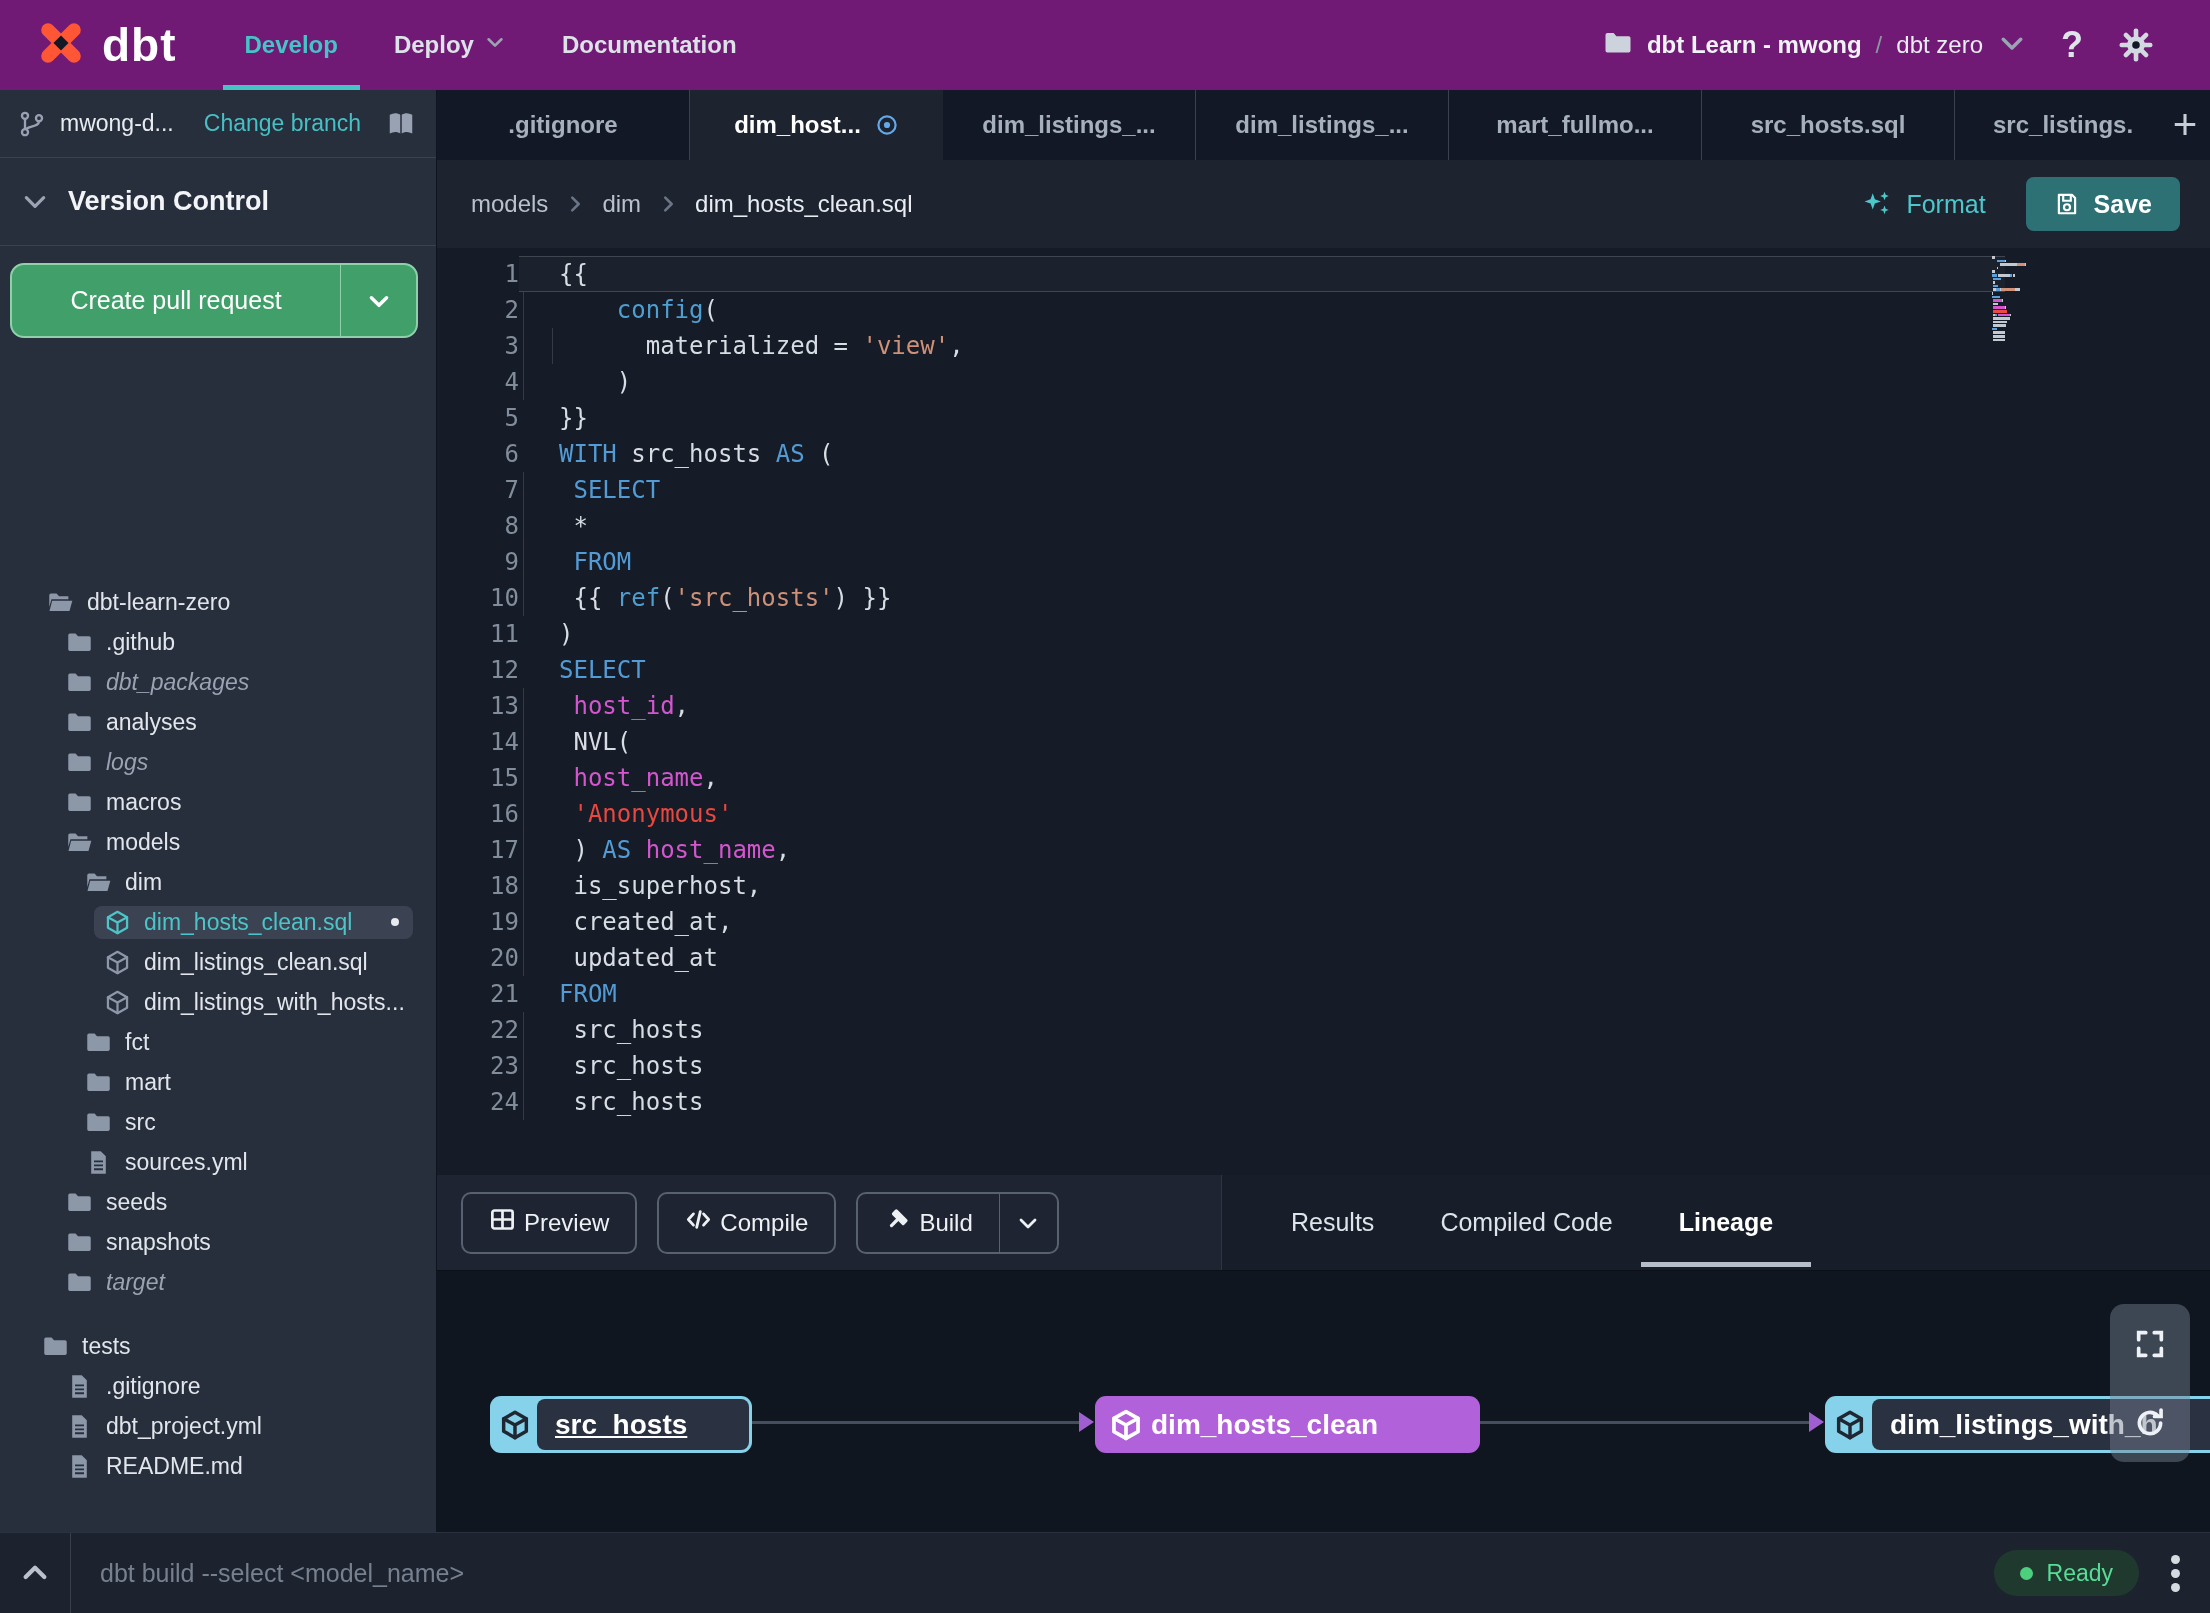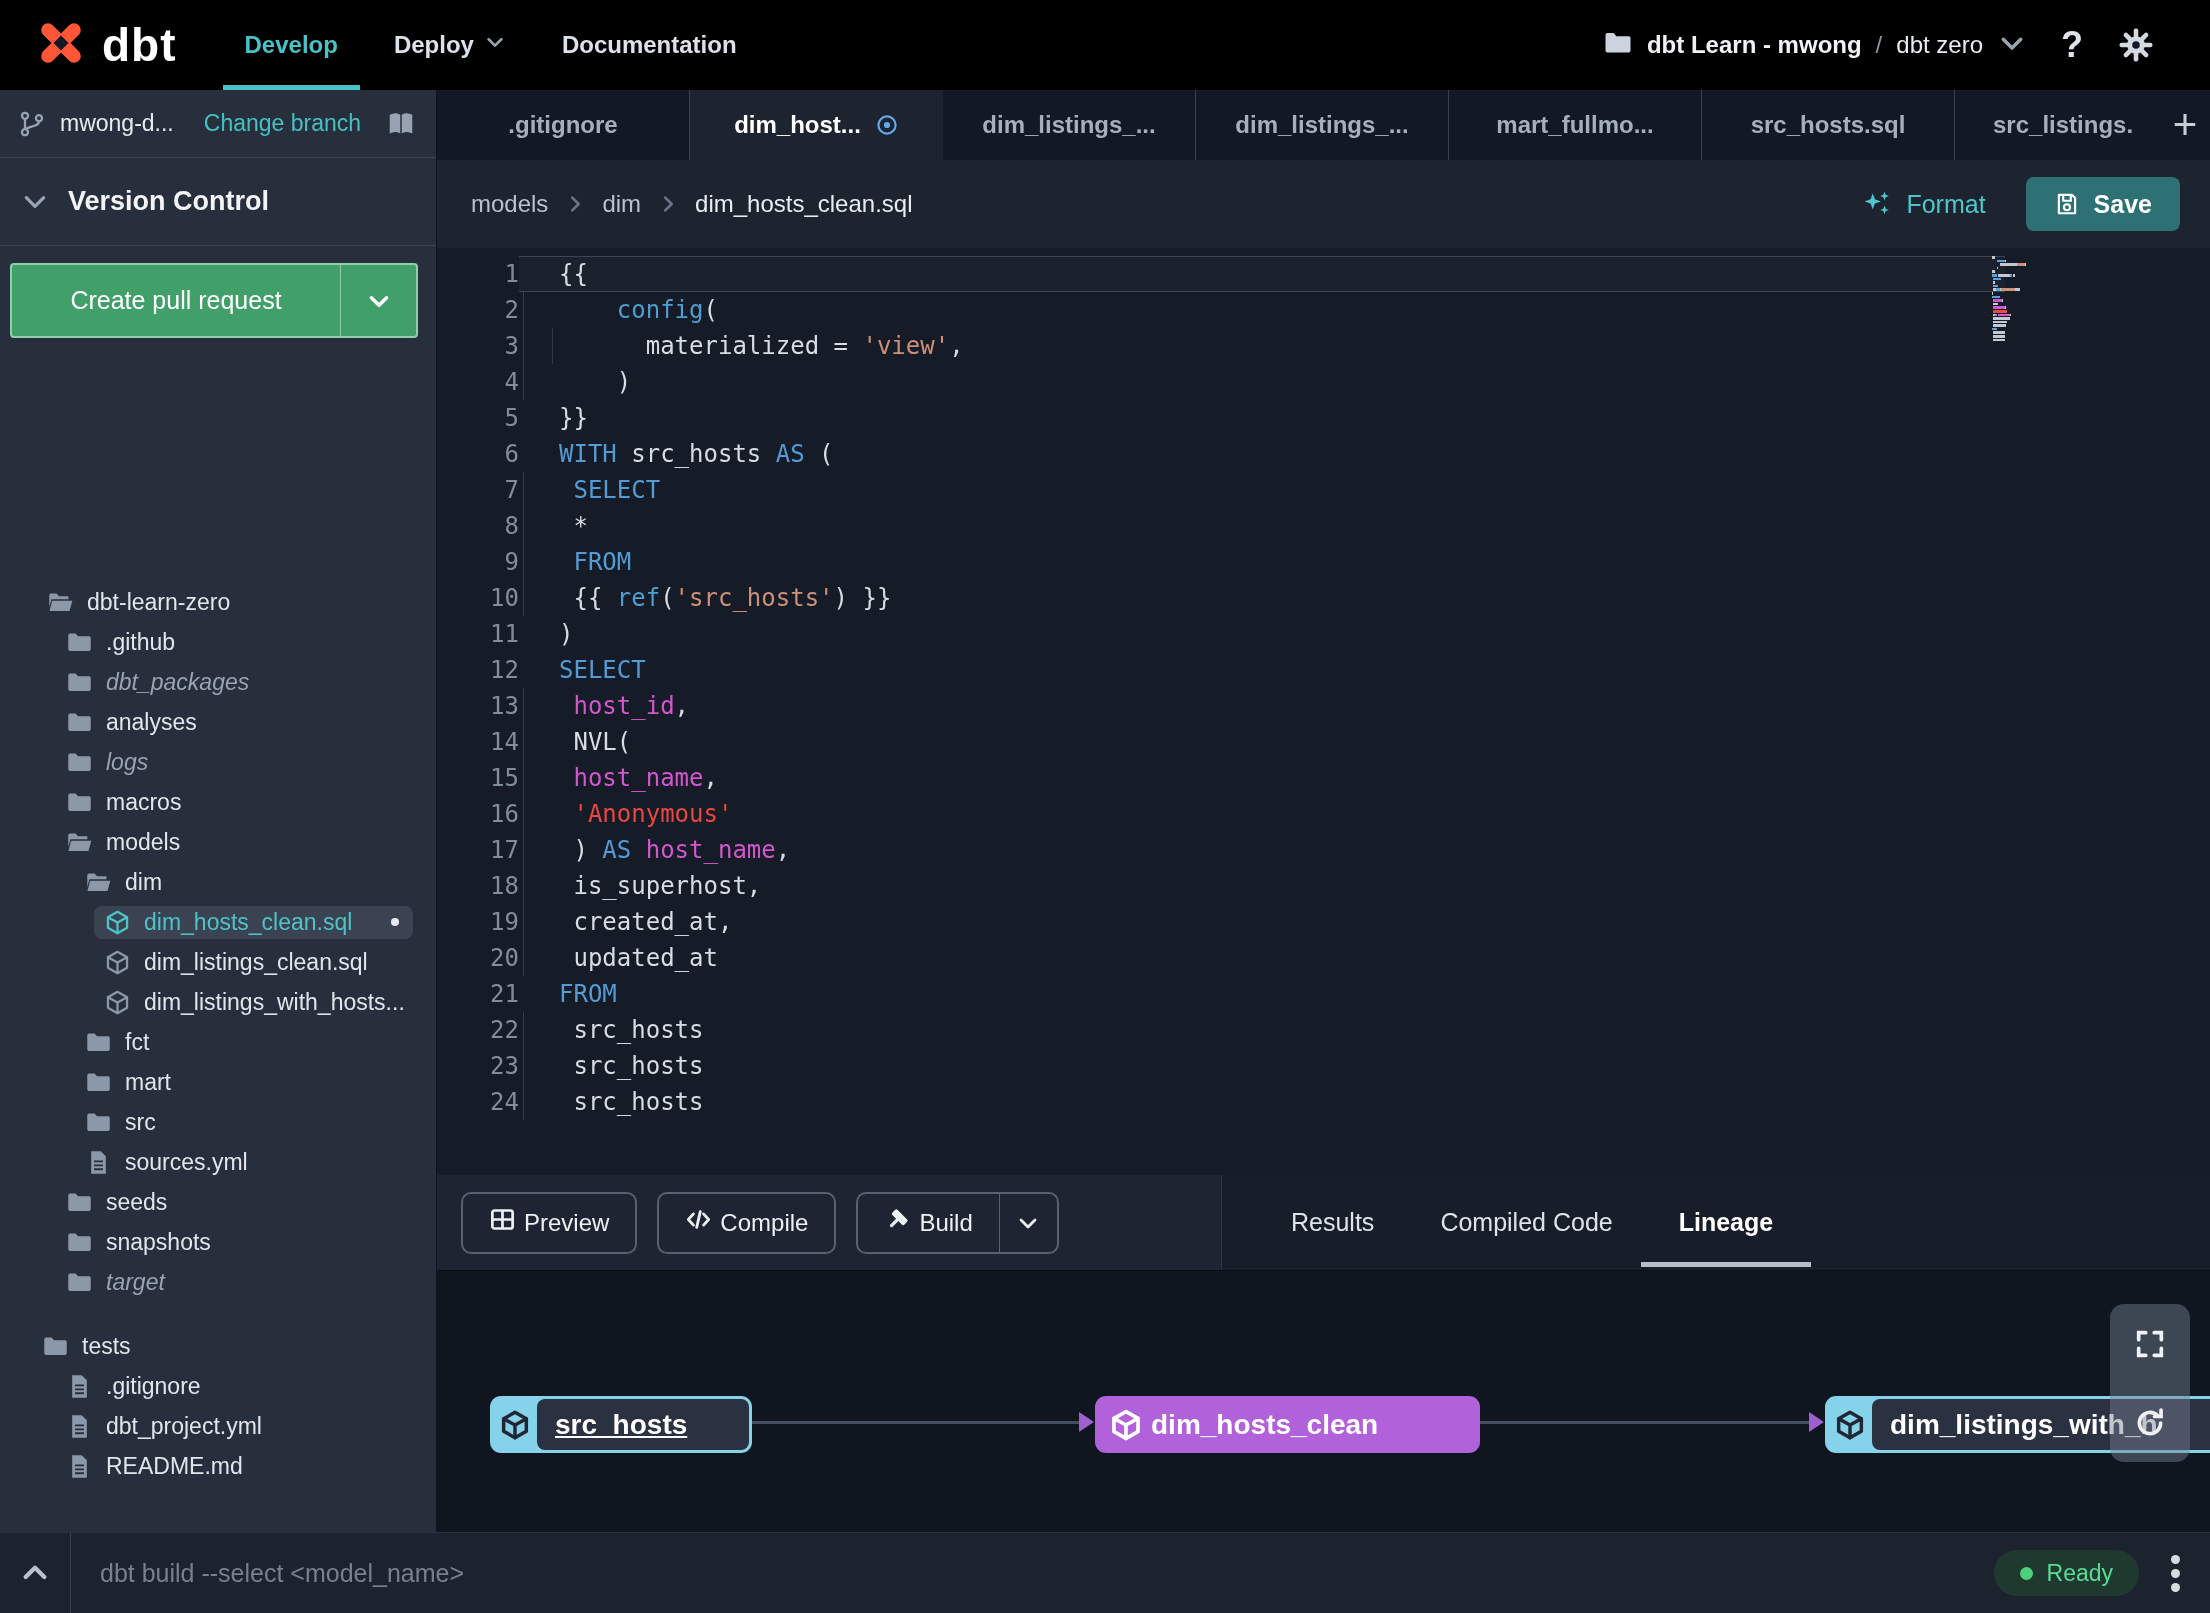--- a/index.html
+++ b/index.html
@@ -1,21 +1,21 @@
 <!DOCTYPE html>
 <html><head>
 <meta charset="utf-8">
 <style>
   * { margin:0; padding:0; box-sizing:border-box; }
   html,body { width:2210px; height:1613px; overflow:hidden; background:#131826;
               font-family:"Liberation Sans", sans-serif; }
   .app { width:2210px; height:1613px; display:flex; flex-direction:column; }
 
   
-  .topbar { height:90px; background:#000000; display:flex; align-items:stretch; flex:none; position:relative; }
+  .topbar { height:90px; background:#701a75; display:flex; align-items:stretch; flex:none; position:relative; }
   .logo { display:flex; align-items:center; padding-left:30px; gap:10px; }
   .logo svg { width:62px; height:62px; }
   .wordmark { color:#fff; font-size:46px; font-weight:bold; letter-spacing:1px; }
   .mainnav { display:flex; margin-left:40px; }
   .nav-item { position:relative; display:flex; align-items:center; gap:10px; padding:0 22px; margin:0 6px;
               color:#dde2e8; font-size:24px; font-weight:600; cursor:pointer; }
   .nav-item.active { color:#47c2c6; }
   .nav-item.active::after { content:''; position:absolute; left:0; right:0; bottom:0; height:5px; background:#47c2c6; }
   .nav-item svg { width:22px; height:22px; color:#9aa4b2; }
   .top-right { margin-left:auto; display:flex; align-items:center; gap:34px; padding-right:55px; }
@@ -37,21 +37,21 @@
   .branch-row svg.git { width:28px; height:28px; color:#98a2b2; }
   .branch-name { color:#e8ecf1; font-size:23px; }
   .change-branch { color:#45c1c5; font-size:23px; margin-left:16px; cursor:pointer; }
   .book { margin-left:auto; width:30px; height:30px; color:#98a2b2; cursor:pointer; }
   .book svg { width:30px; height:30px; }
   .section-head { height:88px; flex:none; display:flex; align-items:center; padding:0 20px 0 22px; gap:20px;
                   border-bottom:1px solid #3a4250; }
   .section-head svg.chev { width:26px; height:26px; color:#9aa4b3; }
   .section-title { color:#f2f4f7; font-size:27px; font-weight:bold; }
   .pr-section { height:317px; flex:none; padding:17px 19px 0 10px; }
-  .pr-btn { width:408px; height:75px; display:flex; border-radius:4px; background:#41a06a; border:2px solid #8fd0ab;
+  .pr-btn { width:408px; height:75px; display:flex; border-radius:14px; background:#41a06a; border:2px solid #8fd0ab;
             overflow:hidden; cursor:pointer; }
   .pr-main { flex:1; display:flex; align-items:center; justify-content:center; color:#fff; font-size:25px; }
   .pr-split { width:76px; border-left:1px solid #8fd0ab; display:flex; align-items:center; justify-content:center; }
   .pr-split svg { width:26px; height:26px; color:#fff; }
   .fe-head { height:83px; flex:none; display:flex; align-items:center; padding:0 22px; gap:20px;
              border-top:1px solid #3a4250; border-bottom:1px solid #3a4250; }
   .fe-head .search { margin-left:auto; width:28px; height:28px; color:#b6bec9; cursor:pointer; }
   .fe-head .search svg { width:28px; height:28px; }
   .tree { flex:1; overflow:hidden; padding-top:19px; }
   .trow { height:40px; display:flex; align-items:center; cursor:pointer; }

